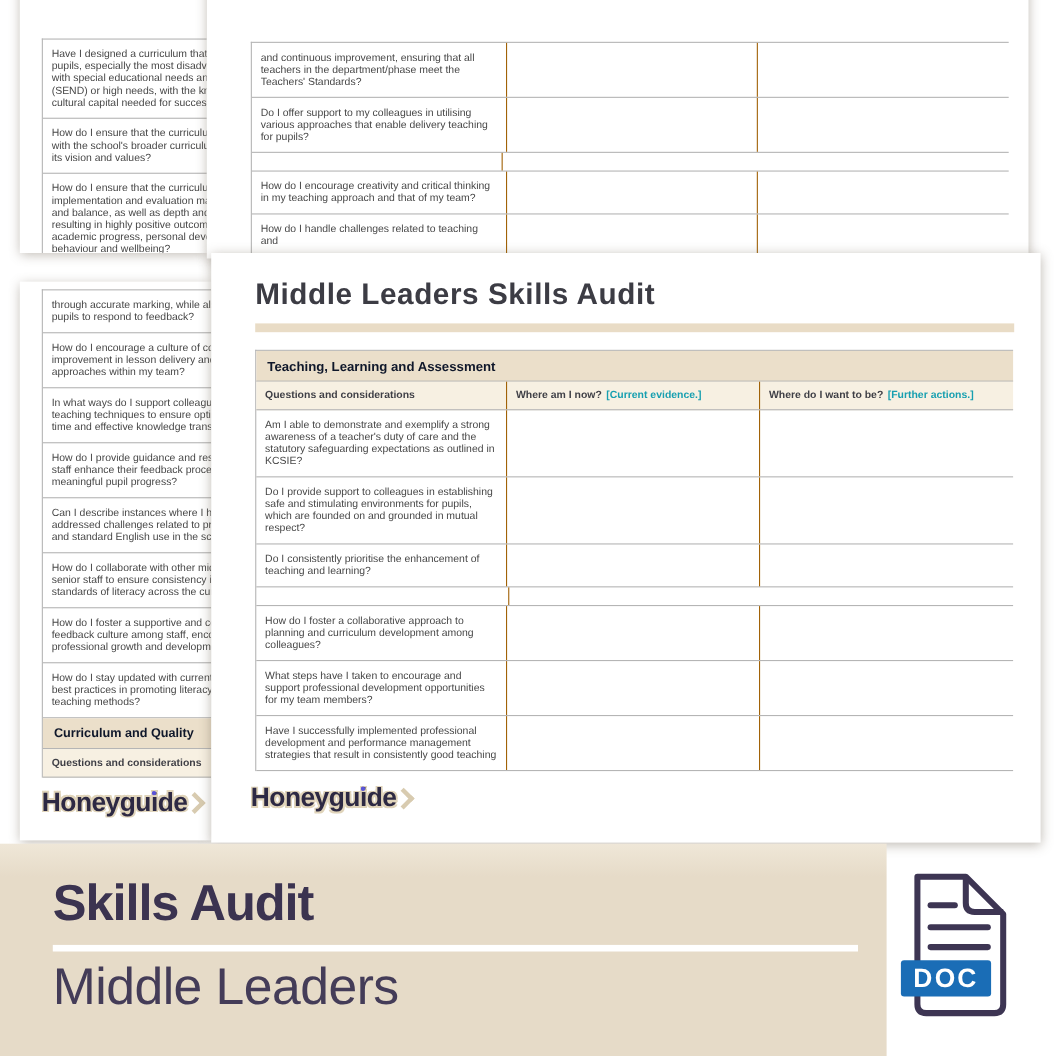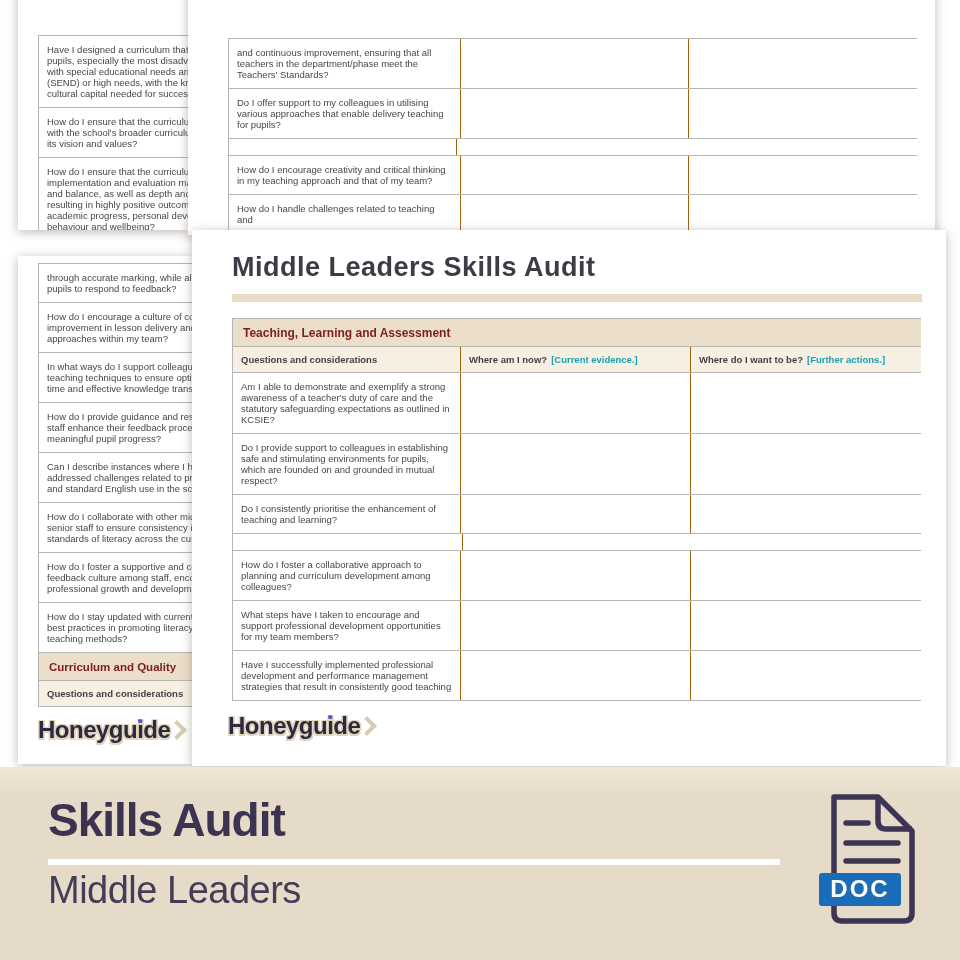--- a/index.html
+++ b/index.html
@@ -13,21 +13,21 @@
   .tbl{position:absolute;border-top:1px solid #b5b5b5;border-left:1px solid #b5b5b5;background:#fff;}
   .trow{display:flex;border-bottom:1px solid #b5b5b5;}
   .cell{font-size:9.5px;line-height:11px;color:#474747;padding:8px;box-sizing:border-box;}
   .c-borderr{border-right:1px solid #a16207;}
   .pre{white-space:pre;}
 
   
   .cliprow{border-bottom:1px solid #b5b5b5;}
 
   .sec-head{background:#ebdfca;border-bottom:1px solid #b5b5b5;display:flex;align-items:center;
-            font-size:11.5px;font-weight:bold;color:#7f1d1d;padding:0 10px;height:28px;box-sizing:border-box;white-space:nowrap;}
+            font-size:11.5px;font-weight:bold;color:#0f172a;padding:0 10px;height:28px;box-sizing:border-box;white-space:nowrap;}
   .col-head{background:#f7f0e2;display:flex;border-bottom:1px solid #b5b5b5;height:26px;box-sizing:border-box;}
   .col-head .cell{display:flex;align-items:center;font-weight:bold;font-size:9.5px;color:#3f3f46;padding:0 8px;white-space:nowrap;}
   .hint{color:#179fb0;margin-left:4px;font-weight:bold;}
 
   
   #page-front .title{position:absolute;left:40px;top:22px;font-size:27px;font-weight:bold;color:#3c3c44;letter-spacing:0.5px;white-space:nowrap;}
   #page-front .title-bar{position:absolute;left:40px;top:64px;width:690px;height:8px;background:#e9dcc6;}
 
   
   .w-q{width:228px;}
@@ -38,25 +38,25 @@
 
   
   .hg-logo{position:absolute;display:flex;align-items:center;text-align:center;}
   .hg-text{font-size:24px;font-weight:bold;color:#2d2943;letter-spacing:-0.5px;
            text-shadow:1.5px 1.5px 0 #e0d4ba,-1.5px 1.5px 0 #e0d4ba,1.5px -1.5px 0 #e0d4ba,-1.5px -1.5px 0 #e0d4ba;}
   .hg-i{position:relative;}
   .hg-i::before{content:"";position:absolute;left:1px;top:3px;width:4px;height:4px;border-radius:50%;background:#5a54d8;z-index:2;}
   .chev{width:10px;height:10px;border:solid #d8cbb0;border-width:4px 4px 0 0;transform:rotate(45deg);margin-left:0px;}
 
   
-  #banner{position:absolute;left:0;top:767px;width:960px;height:193px;
+  #banner{position:absolute;left:0;top:767px;width:806px;height:193px;
           background:linear-gradient(#efe7d8 0px,#e6dbc8 30px);z-index:6;}
   #banner .bn-title{position:absolute;left:48px;top:26px;font-size:46px;font-weight:bold;color:#3b3350;letter-spacing:-1px;white-space:nowrap;}
   #banner .bn-line{position:absolute;left:48px;top:92px;width:732px;height:6px;background:#ffffff;}
-  #banner .bn-sub{position:absolute;left:48px;top:102px;font-size:38px;color:#443c58;letter-spacing:-0.5px;white-space:nowrap;}
+  #banner .bn-sub{position:absolute;left:48px;top:102px;font-size:47px;color:#443c58;letter-spacing:-0.5px;white-space:nowrap;}
   #doc-icon{position:absolute;left:814px;top:26px;}
 </style>
 </head>
 <body>
 
 <div id="stage">
 
   <div id="page-left-top" class="page" style="left:18px;top:-62px;width:170px;height:292px;z-index:1;">
     <div class="tbl" style="left:20px;top:97px;width:340px;">
       <div class="cliprow">

